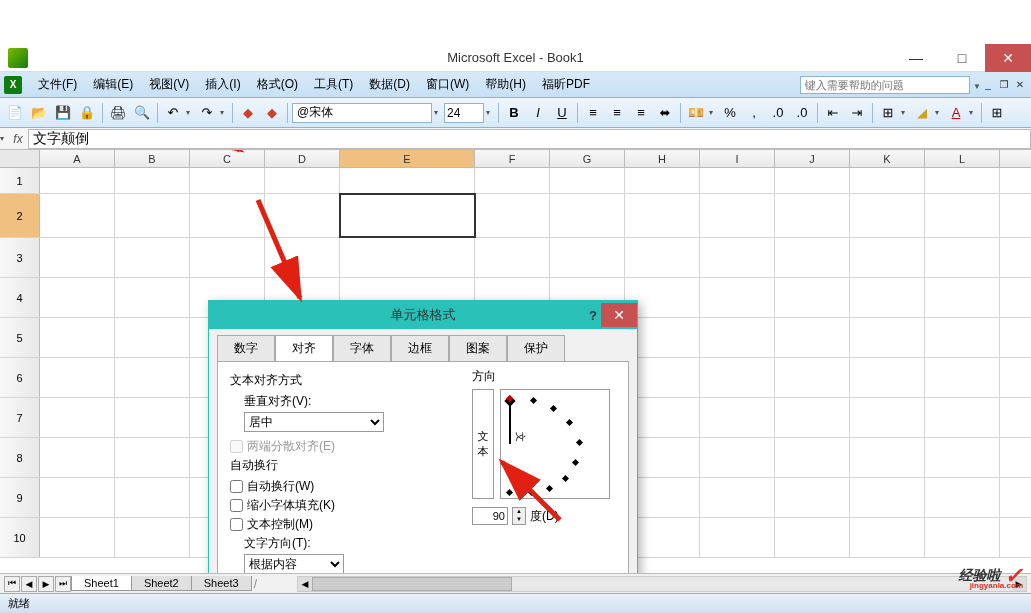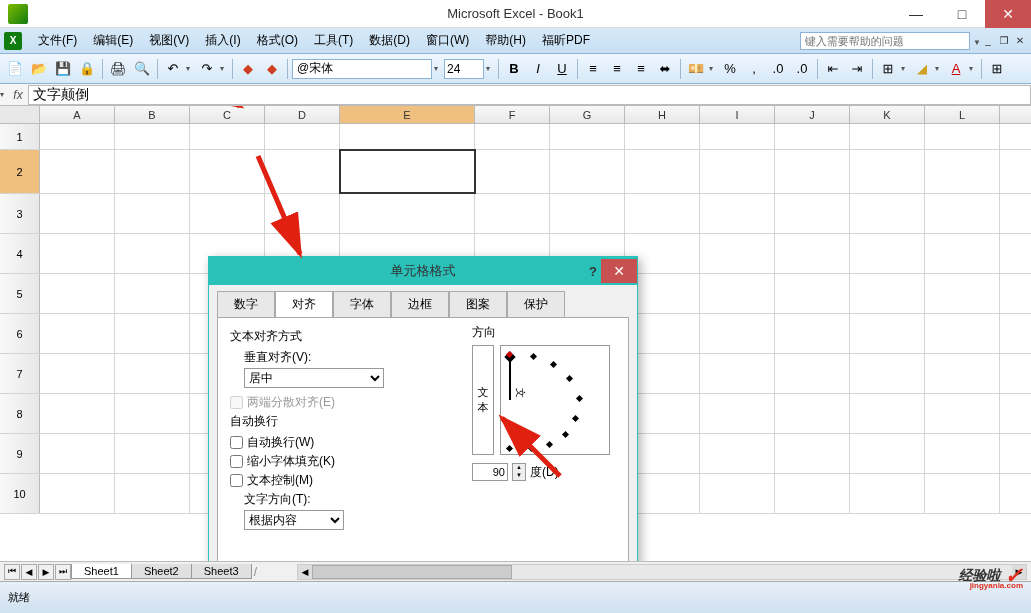--- a/index.html
+++ b/index.html
@@ -1,19 +1,19 @@
 <!DOCTYPE html>
 <html><head>
 <meta charset="utf-8">
 <style>
 * { box-sizing: border-box; margin: 0; padding: 0; font-family: "Microsoft YaHei", SimSun, Arial, sans-serif; }
 body { background: #fff; font-size: 12px; overflow: hidden; width: 1031px; height: 613px; position: relative; }
 
 
-.titlebar { background: #fff; height: 28px; display: flex; align-items: center; position: relative; border-bottom: 1px solid #ddd; }
+.titlebar { background: #fff; height: 28px; display: flex; align-items: center; position: relative; border-bottom: 1px solid #ddd; margin-top: 44px; }
 .titlebar .app-icon { width: 20px; height: 20px; margin-left: 8px; background: linear-gradient(135deg, #7fba00, #107c10); border-radius: 2px; }
 .titlebar .title { position: absolute; left: 50%; transform: translateX(-50%); font-size: 13px; color: #333; }
 .titlebar .win-btns { position: absolute; right: 0; display: flex; }
 .titlebar .win-btn { width: 46px; height: 28px; display: flex; align-items: center; justify-content: center; font-size: 14px; color: #333; }
 .titlebar .win-btn.close { background: #c75050; color: #fff; }
 
 
 .menubar { height: 26px; background: linear-gradient(#d6e9f8, #c8e0f4); display: flex; align-items: center; padding: 0 4px; border-bottom: 1px solid #8db2d8; position: relative; }
 .menubar .excel-icon { width: 18px; height: 18px; background: #107c10; margin-right: 8px; border-radius: 2px; display:flex; align-items:center; justify-content:center; color:#fff; font-size:10px; font-weight:bold; }
 .menubar .menu-item { padding: 2px 8px; font-size: 12px; cursor: default; }
@@ -79,21 +79,21 @@
 
 
 .status-area { position: absolute; bottom: 0; left: 0; right: 0; }
 .sheet-tabs { height: 20px; background: #f0f0f0; border-top: 1px solid #bbb; display: flex; align-items: center; padding-left: 4px; }
 .nav-btn { width: 16px; height: 16px; border: 1px solid #aaa; font-size: 9px; display:flex; align-items:center; justify-content:center; margin-right: 1px; }
 .sheet-tab { padding: 1px 12px; border: 1px solid #999; border-top: none; font-size: 11px; background: #fff; margin-left: -1px; }
 .sheet-tab.inactive { background: #e0e0e0; }
 .scrollbar-h { flex: 1; height: 16px; background: #e8e8e8; border: 1px solid #ccc; margin: 0 4px 0 40px; position: relative; }
 .scrollbar-h .thumb { position: absolute; left: 14px; width: 200px; height: 100%; background: #ccc; border: 1px solid #aaa; }
 .scrollbar-h .arr { position:absolute; width:14px; height:100%; background:#ddd; font-size:9px; display:flex;align-items:center;justify-content:center; }
-.statusbar { height: 32px; background: linear-gradient(#e8f0f8, #d0e0f0); border-top: 1px solid #aaa; display: flex; align-items: center; padding: 0 8px; font-size: 11px; }
+.statusbar { height: 20px; background: linear-gradient(#e8f0f8, #d0e0f0); border-top: 1px solid #aaa; display: flex; align-items: center; padding: 0 8px; font-size: 11px; }
 
 
 .arrow { position: absolute; pointer-events: none; z-index: 100; }
 .arrow svg { overflow: visible; }
 
 
 .watermark { position: absolute; right: 8px; bottom: 24px; font-size: 14px; font-weight: bold; font-style: italic; color: #333; display: flex; align-items: center; gap: 4px; }
 .watermark .check { color: #e03020; font-size: 22px; }
 .watermark .sub { position: absolute; right: 0; top: 18px; font-size: 8px; color: #e03020; font-style: normal; }
 </style>

